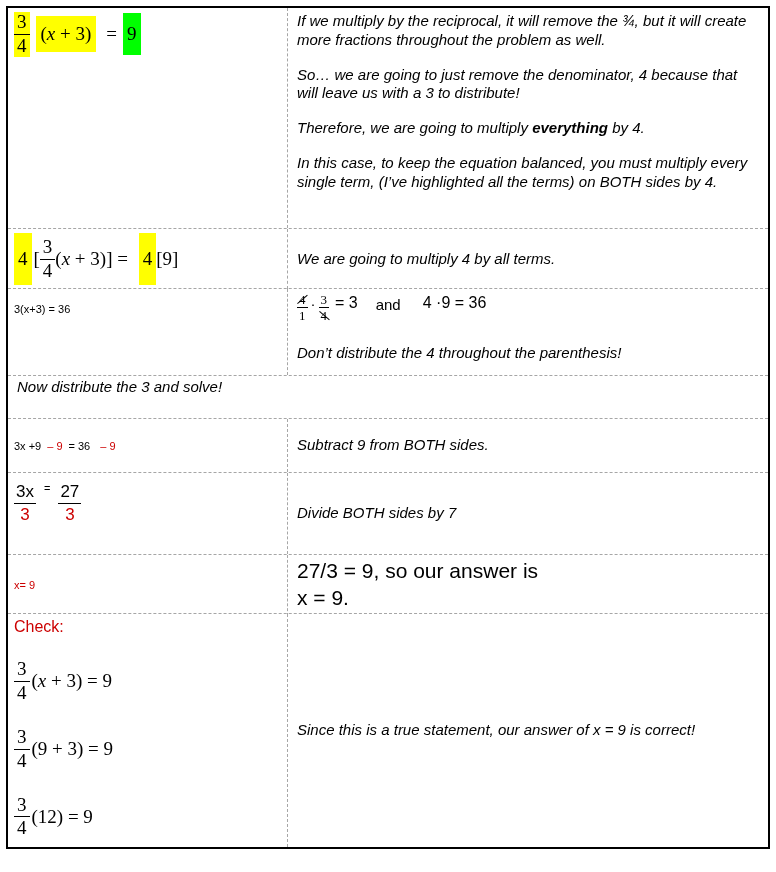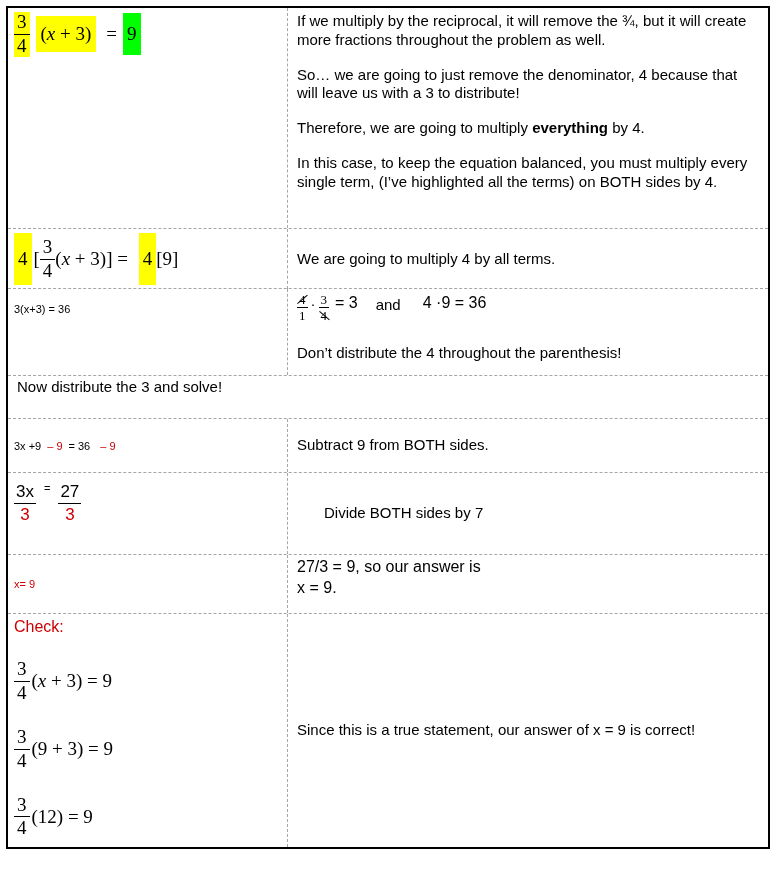--- a/index.html
+++ b/index.html
@@ -14,24 +14,24 @@
   }
   .tr { display:grid; grid-template-columns:280px 1fr; }
   .tr + .tr { border-top:1px dashed #a6a6a6; }
   .td { display:flex; flex-direction:column; padding:4px 6px; }
   .td-l { border-right:1px dashed #a6a6a6; }
   .td-r { padding-left:9px; padding-right:10px; }
   .v-top { justify-content:flex-start; }
   .v-mid { justify-content:center; }
 
   .r1 { height:220px; } .r2 { height:60px; } .r3 { height:87px; }
-  .r4 { height:43px; }  .r5 { height:54px; } .r6 { height:82px;gap:27px; }
+  .r4 { height:43px; }  .r5 { height:54px; } .r6 { height:82px; }
   .r7 { height:59px; }  .r8 { height:234px; }
 
-  .body-txt { font-size:15px; line-height:1.25; }
+  .body-txt { font-size:15px; line-height:1.25;font-style:italic; }
   .body-txt p { margin:0 0 16px; }
   .body-txt p:last-child { margin-bottom:0; }
   b { font-weight:bold; }
 
   .math-serif { font-family:"Liberation Serif", serif; font-size:19px; }
   .eq-row { display:flex; align-items:center; }
   .frac { display:inline-block; text-align:center; line-height:1.1; }
   .frac .fn { display:block; border-bottom:1px solid #000; padding:0 3px 1px; }
   .frac .fd { display:block; padding-top:1px; }
   .var { font-style:italic; }
@@ -58,21 +58,21 @@
   .mrow { display:flex; align-items:flex-start; font-size:15px; }
   .mdot { margin:2px 3px 0; }
 
   
   .frac-a { display:inline-block; text-align:center; font-size:17px; line-height:1.15; }
   .frac-a .fn { display:block; border-bottom:1.5px solid #000; padding:0 2px 1px; }
   .frac-a .fd { display:block; padding-top:1px; }
 
   .check-title { font-size:16px; }
   .chk-eq { margin-top:23px; }
-  .big-txt { font-size:16px; line-height:1.3; }
+  .big-txt { font-size:21px; line-height:1.3; }
 </style>
 </head>
 <body>
 
 <div class="page">
   <div class="doc-table">
 
     <div class="tr r1">
       <div class="td td-l v-top">
         <div class="eq-row math-serif">

